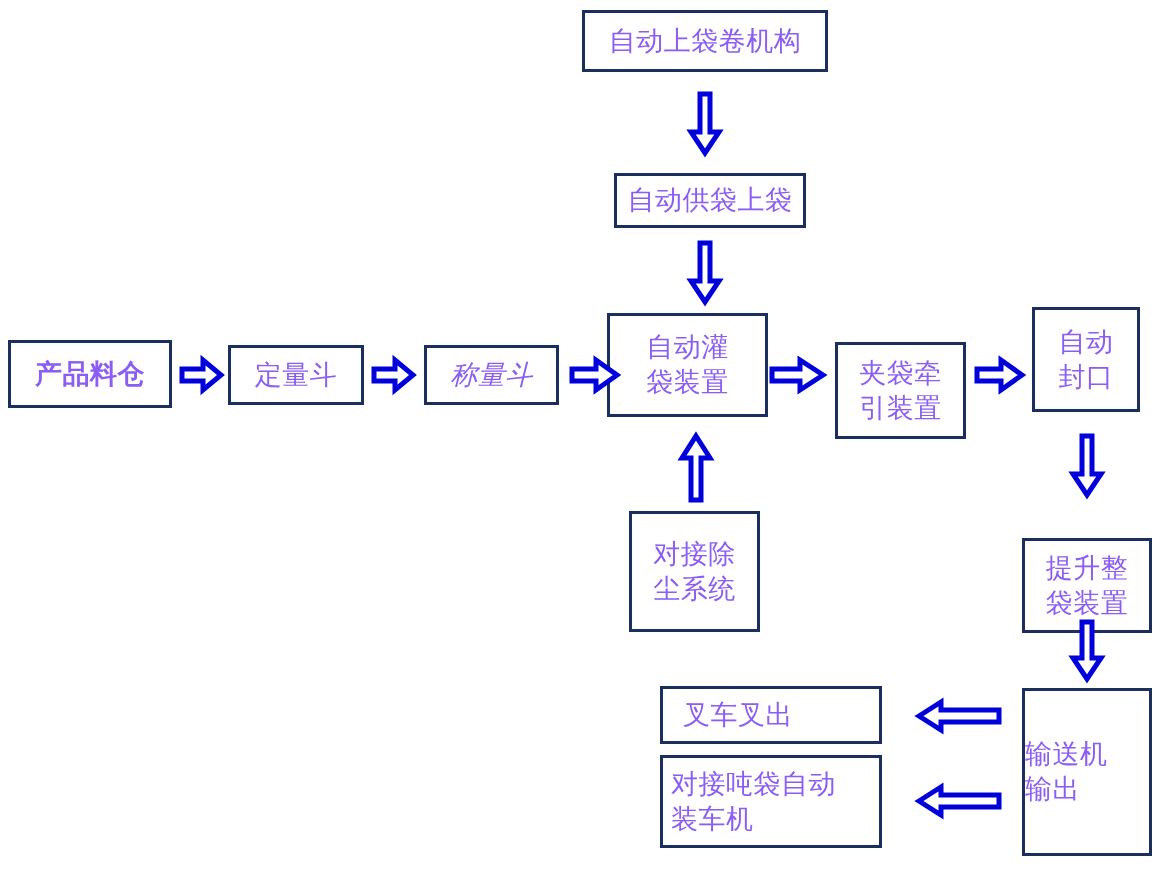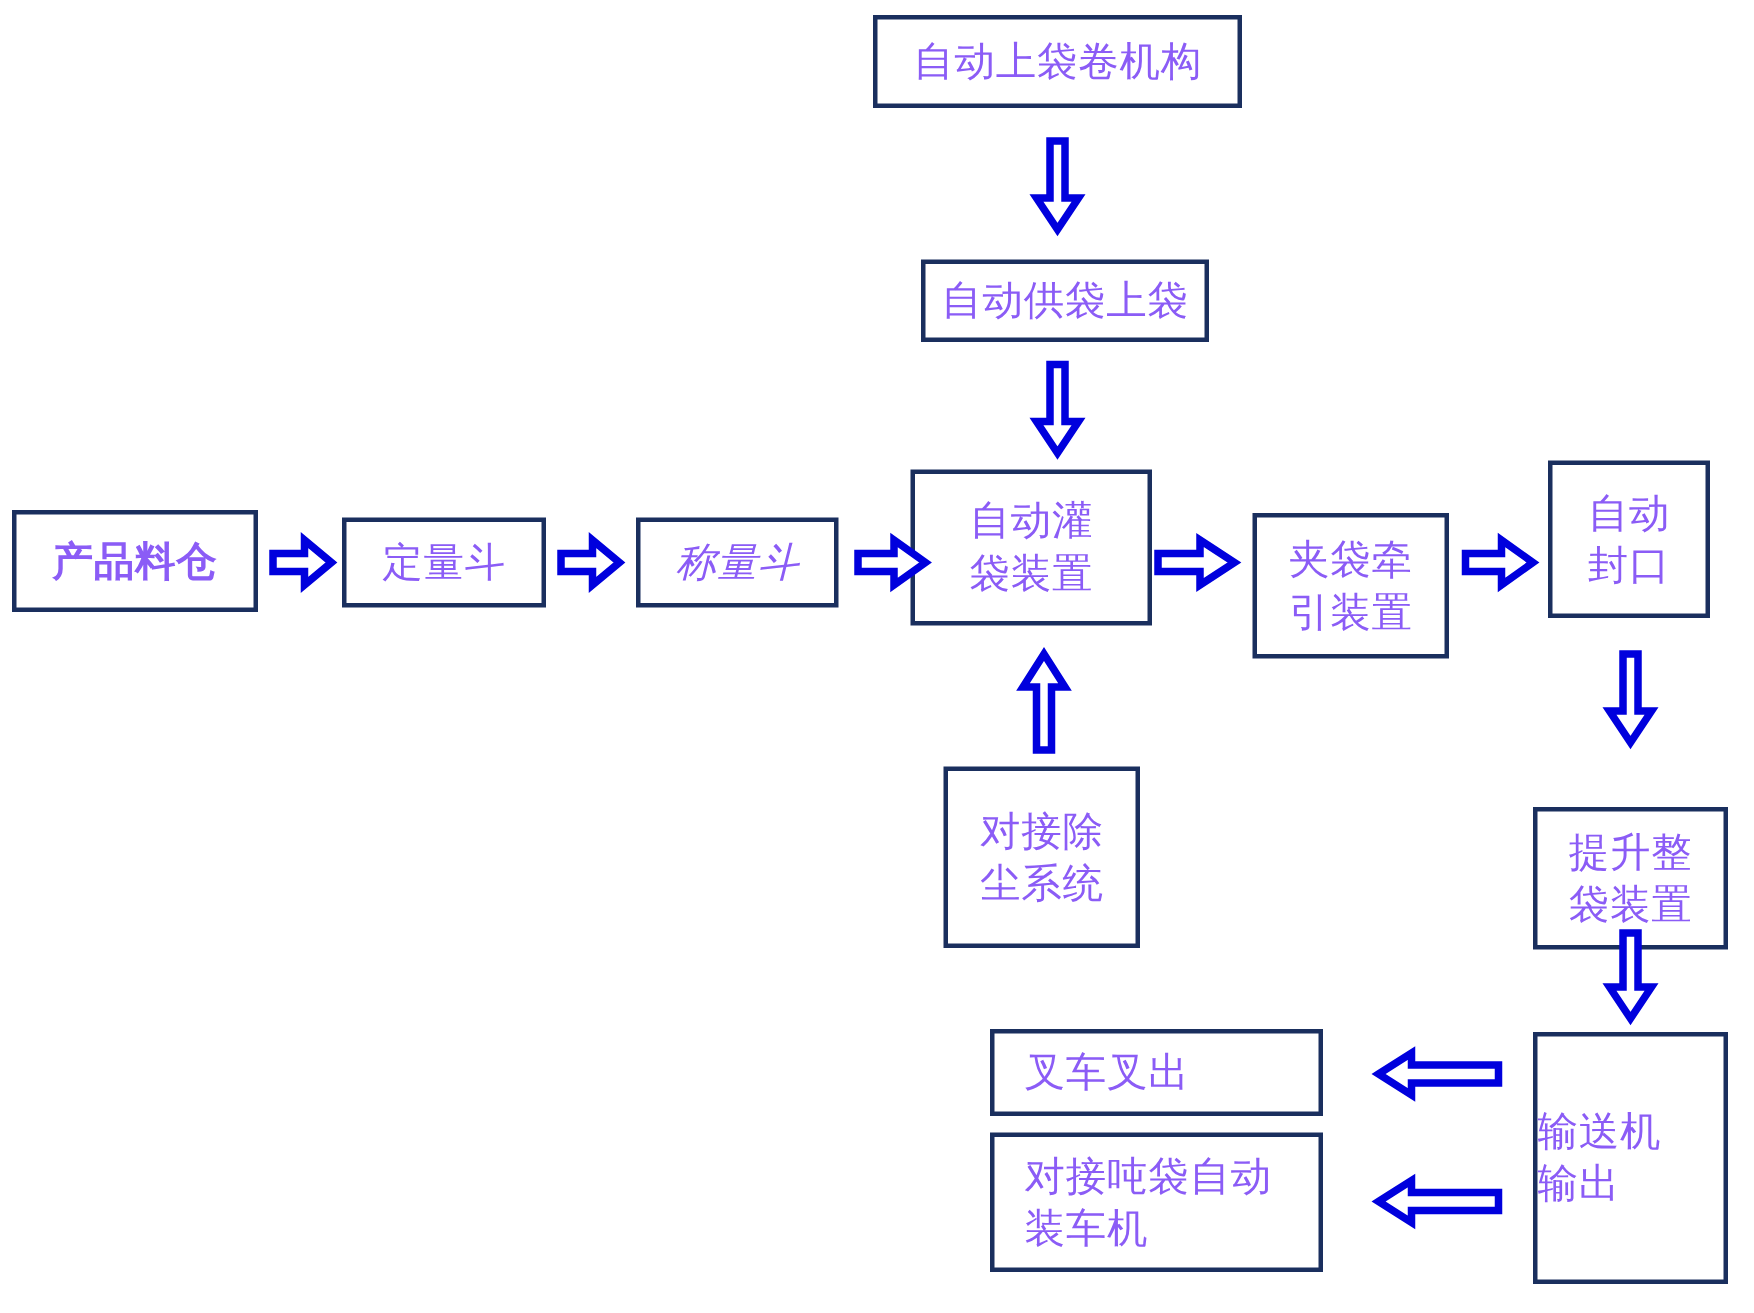--- a/index.html
+++ b/index.html
@@ -102,21 +102,21 @@
 
   <div class="node align-left" style="left:1022px; top:688px; width:130px; height:168px; ">
     <span>输送机
 输出</span>
   </div>
 
   <div class="node align-left" style="left:660px; top:686px; width:222px; height:58px; padding-left:20px;">
     <span>叉车叉出</span>
   </div>
 
-  <div class="node align-left" style="left:660px; top:755px; width:222px; height:93px; padding-left:20px;">
+  <div class="node align-left" style="left:660px; top:755px; width:222px; height:93px; padding-left:8px;">
     <span>对接吨袋自动
 装车机</span>
   </div>
 
   <div class="arrow" style="left:687px; top:92px; width:36px; height:64px;">
     <svg viewBox="0 0 36 64" width="36" height="64">
       <polygon class="arrow-shape" points="13,2 23,2 23,40 32,40 18,61 4,40 13,40"></polygon>
     </svg>
   </div>
 

